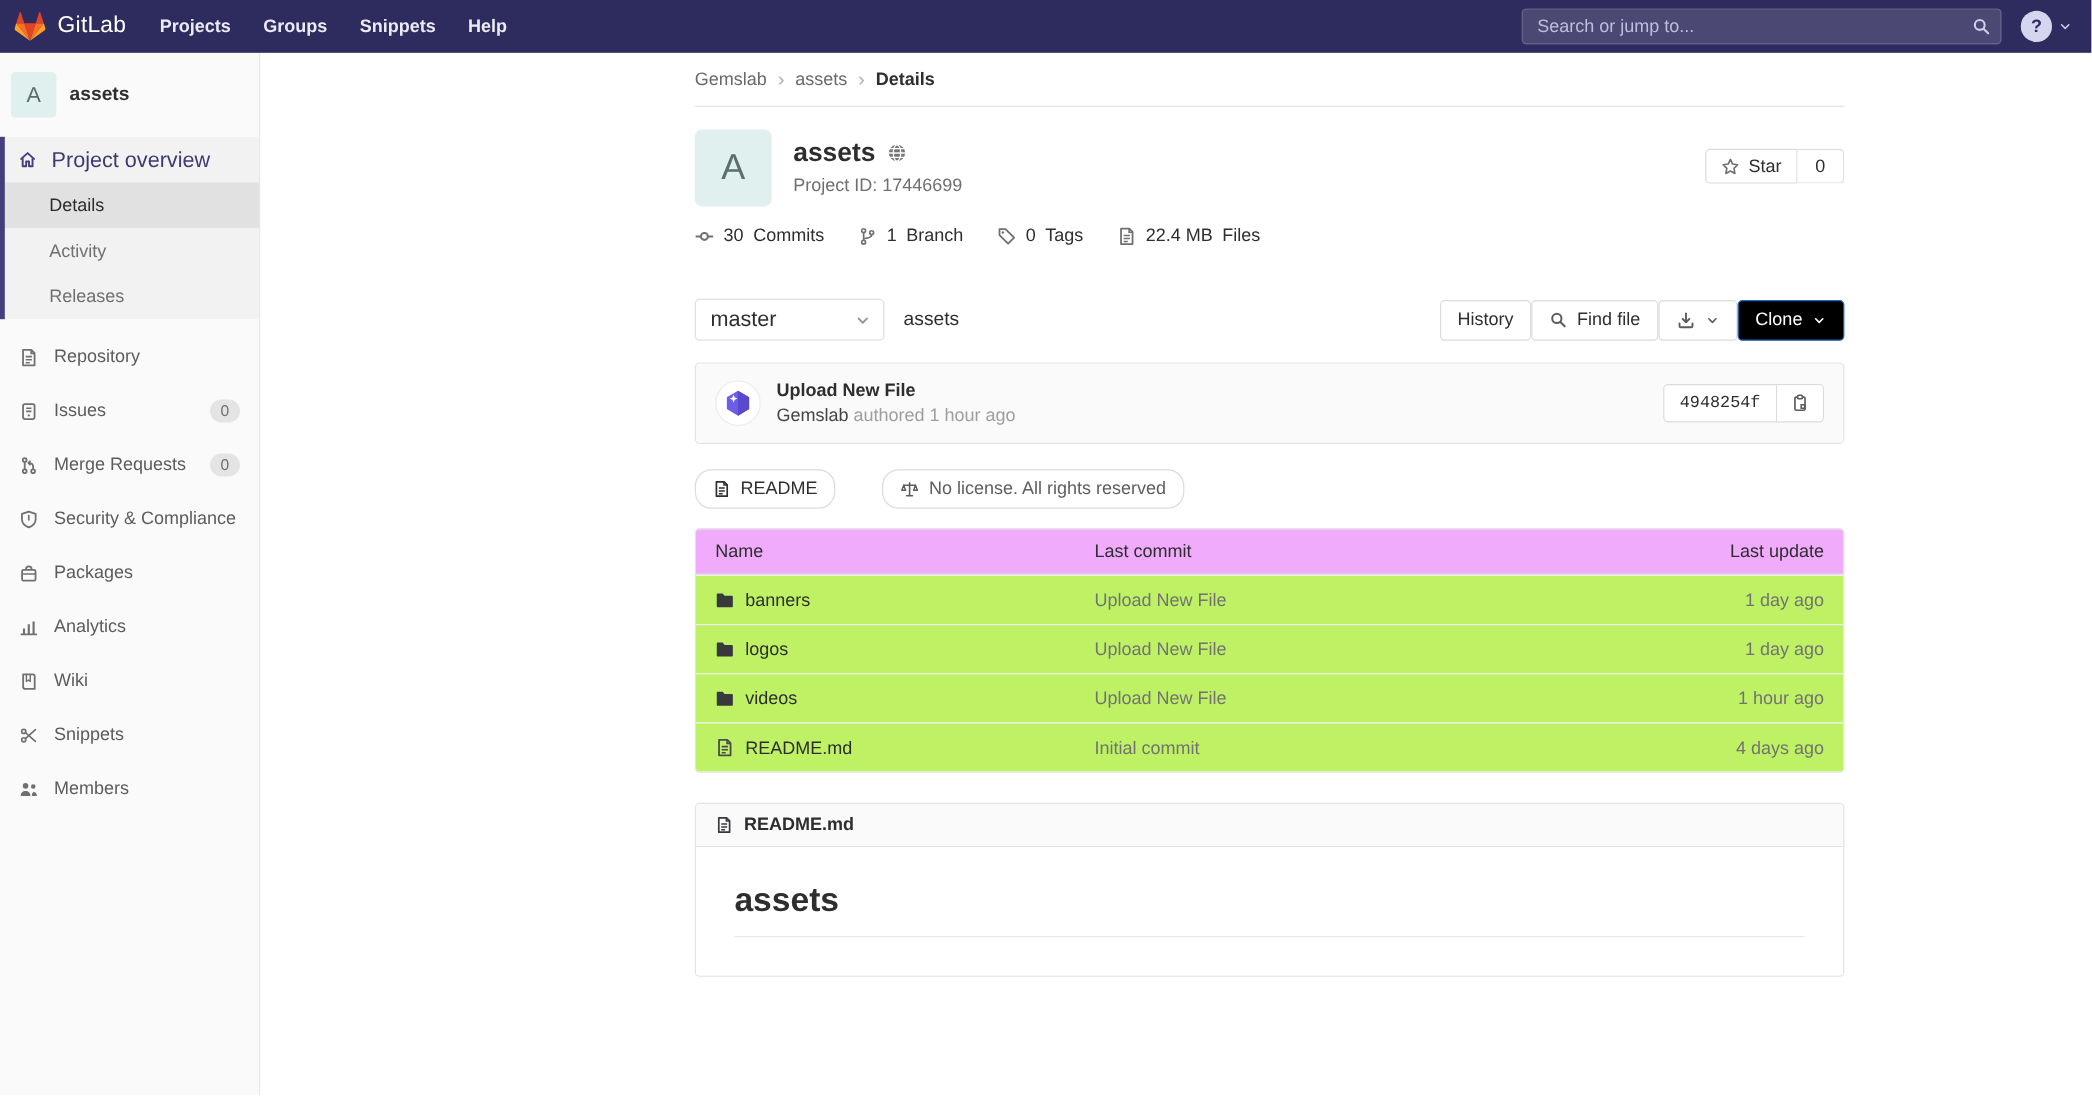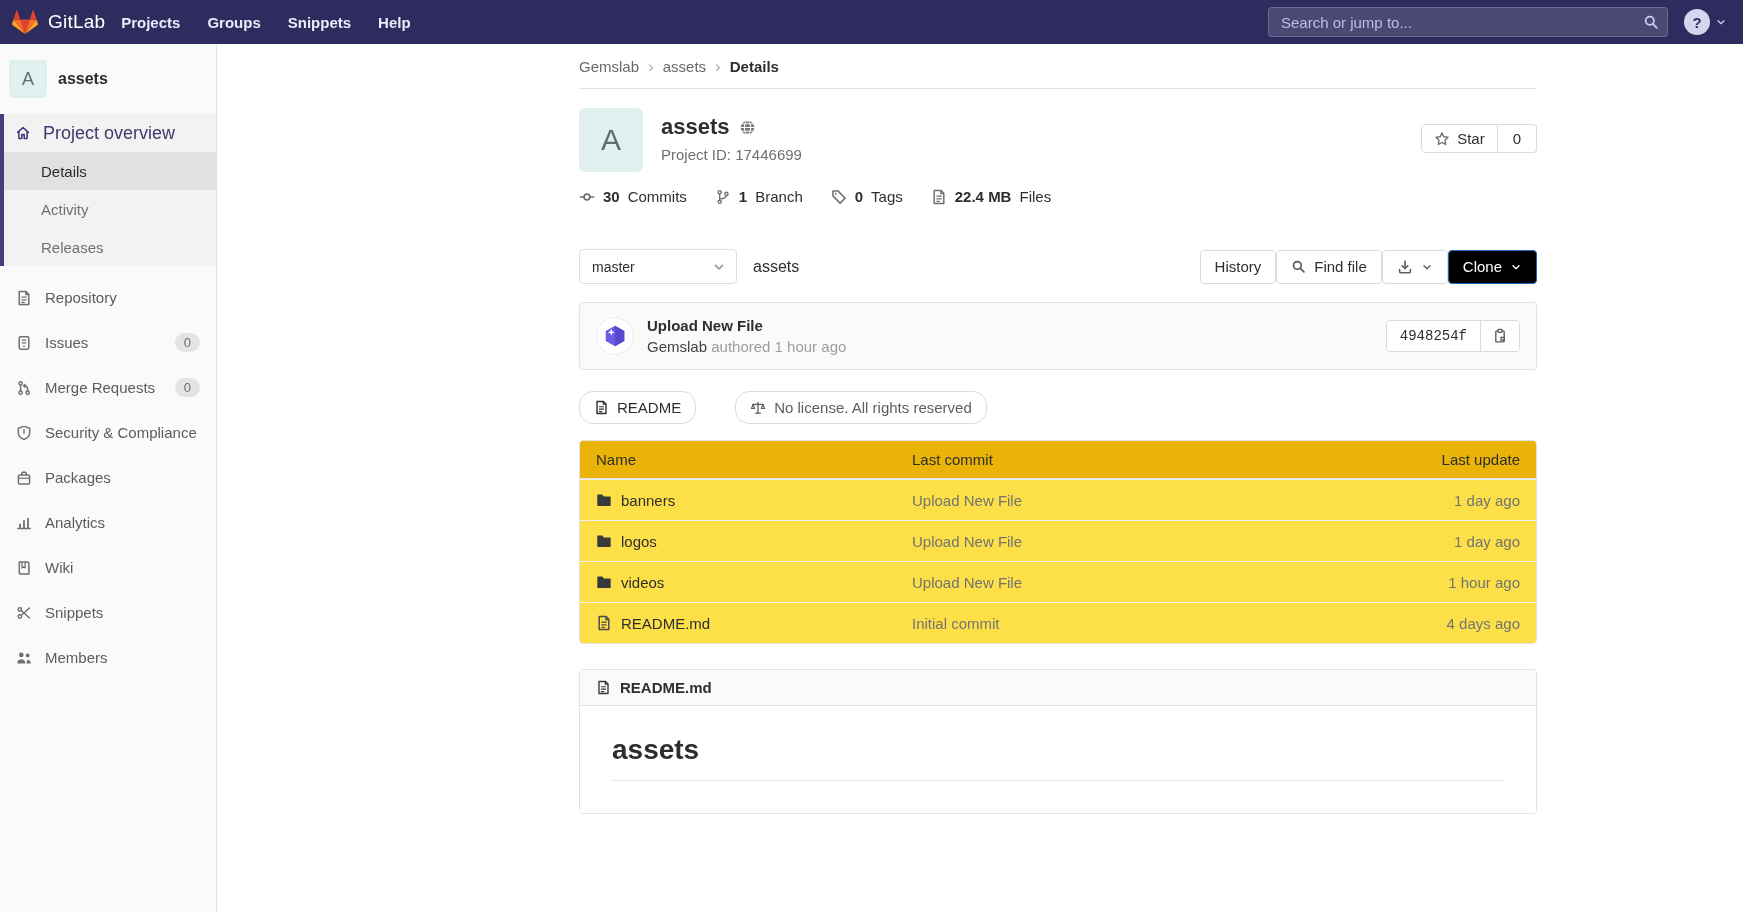--- a/index.html
+++ b/index.html
@@ -8,21 +8,21 @@
     font-family: "Liberation Sans", sans-serif;
     color:#2e2e2e; background:#fff; font-size:15px;
   }
   svg { display:block; }
 
   
   .navbar {
     height:44px; background:#2e2b5e; display:flex; align-items:center;
     padding:0 16px 0 12px; position:relative; z-index:5;
   }
-  .brand { display:flex; align-items:center; gap:10px; margin-right:16px; cursor:pointer; }
+  .brand { display:flex; align-items:center; gap:10px; margin-right:28px; cursor:pointer; }
   .brand-text { color:#fff; font-size:19px; font-weight:500; letter-spacing:.2px; }
   .nav-menu { display:flex; align-items:flex-start; gap:27px; }
   .nav-link { color:#eceaf8; font-size:15px; font-weight:600; cursor:pointer; }
   .nav-search { position:relative; margin-left:auto; }
   .nav-search input {
     width:400px; height:30px; background:rgba(255,255,255,.14);
     border:1px solid rgba(255,255,255,.18); border-radius:4px;
     color:#fff; font-size:15px; padding:0 34px 0 12px; outline:none;
     font-family:"Liberation Sans", sans-serif;
   }
@@ -85,27 +85,27 @@
   .star-group { display:flex; margin-left:auto; margin-top:16px; font-size:15px; }
   .star-btn { display:flex; align-items:center; gap:7px; border:1px solid #dbdbdb; background:#fff;
               border-radius:4px 0 0 4px; padding:5px 12px; cursor:pointer; color:#2e2e2e; }
   .star-count { border:1px solid #dbdbdb; border-left:none; border-radius:0 4px 4px 0;
                 padding:5px 15px; background:#fff; cursor:pointer; color:#2e2e2e; }
 
   
   .stats { display:flex; align-items:center; gap:28px; margin-top:16px; font-size:15px; }
   .stat { display:flex; align-items:center; gap:8px; cursor:pointer; color:#2e2e2e; }
   .stat .icon { color:#707070; }
-  .stat b { font-weight:700; }
+  .stat b { font-weight:400; }
 
   
   .tree-row { display:flex; align-items:center; margin-top:44px; }
   .branch-select { width:158px; height:35px; border:1px solid #dfdfdf; border-radius:4px;
                    background:#fff; display:flex; align-items:center; justify-content:space-between;
-                   padding:0 10px 0 12px; cursor:pointer; font-size:14px; color:#2e2e2e; }
+                   padding:0 10px 0 12px; cursor:pointer; font-size:18px; color:#2e2e2e; }
   .branch-select .chev { color:#999; }
   .tree-path { margin-left:16px; font-size:16px; color:#2e2e2e; cursor:pointer; }
   .tree-actions { margin-left:auto; display:flex; }
   .btn { display:inline-flex; align-items:center; justify-content:center; gap:8px; height:34px;
          padding:0 14px; border:1px solid #dbdbdb; border-radius:4px; background:#fff;
          font-size:15px; color:#2e2e2e; cursor:pointer; font-family:"Liberation Sans",sans-serif; }
   .btn .icon { color:#5c5c5c; }
   .btn-primary { background:#000000; border-color:#1968b9; color:#fff; font-weight:400; }
   .btn-primary .icon { color:#fff; }
 
@@ -125,22 +125,22 @@
          font-size:14px; color:#2e2e2e; }
   .copy-btn { padding:7px 11px; display:flex; align-items:center; cursor:pointer; color:#5c5c5c; background:#fff; }
 
   
   .meta-row { margin-top:21px; display:flex; gap:9px; }
   .meta-row .btn { height:33px;border-radius:14px; }
   .meta-row .muted { color:#5e5e5e;margin-left:30px; }
 
   
   .file-table { margin-top:16px; border:1px solid #e3e3e3; border-radius:4px; overflow:hidden; }
-  .ft-row { display:flex; align-items:center; height:41px; padding:0 16px; border-top:1px solid #f0f0f0; background:#fde047; }
-  .ft-head { background:#eab308; height:38px; border-top:none; border-bottom:1px solid #e3e3e3; color:#2e2e2e; }
+  .ft-row { display:flex; align-items:center; height:41px; padding:0 16px; border-top:1px solid #f0f0f0; background:#bef264; }
+  .ft-head { background:#f0abfc; height:38px; border-top:none; border-bottom:1px solid #e3e3e3; color:#2e2e2e; }
   .col-name { width:316px; display:flex; align-items:center; gap:9px; }
   .col-commit { flex:1; }
   .col-updated { width:170px; text-align:right; color:#737373; }
   .ft-head .col-updated { color:#2e2e2e; }
   .file-link { color:#2e2e2e; cursor:pointer; }
   .commit-link { color:#737373; cursor:pointer; }
   .col-name .icon { color:#37393d; }
 
   
   .readme-card { margin-top:25px; border:1px solid #e3e3e3; border-radius:4px; overflow:hidden; }

